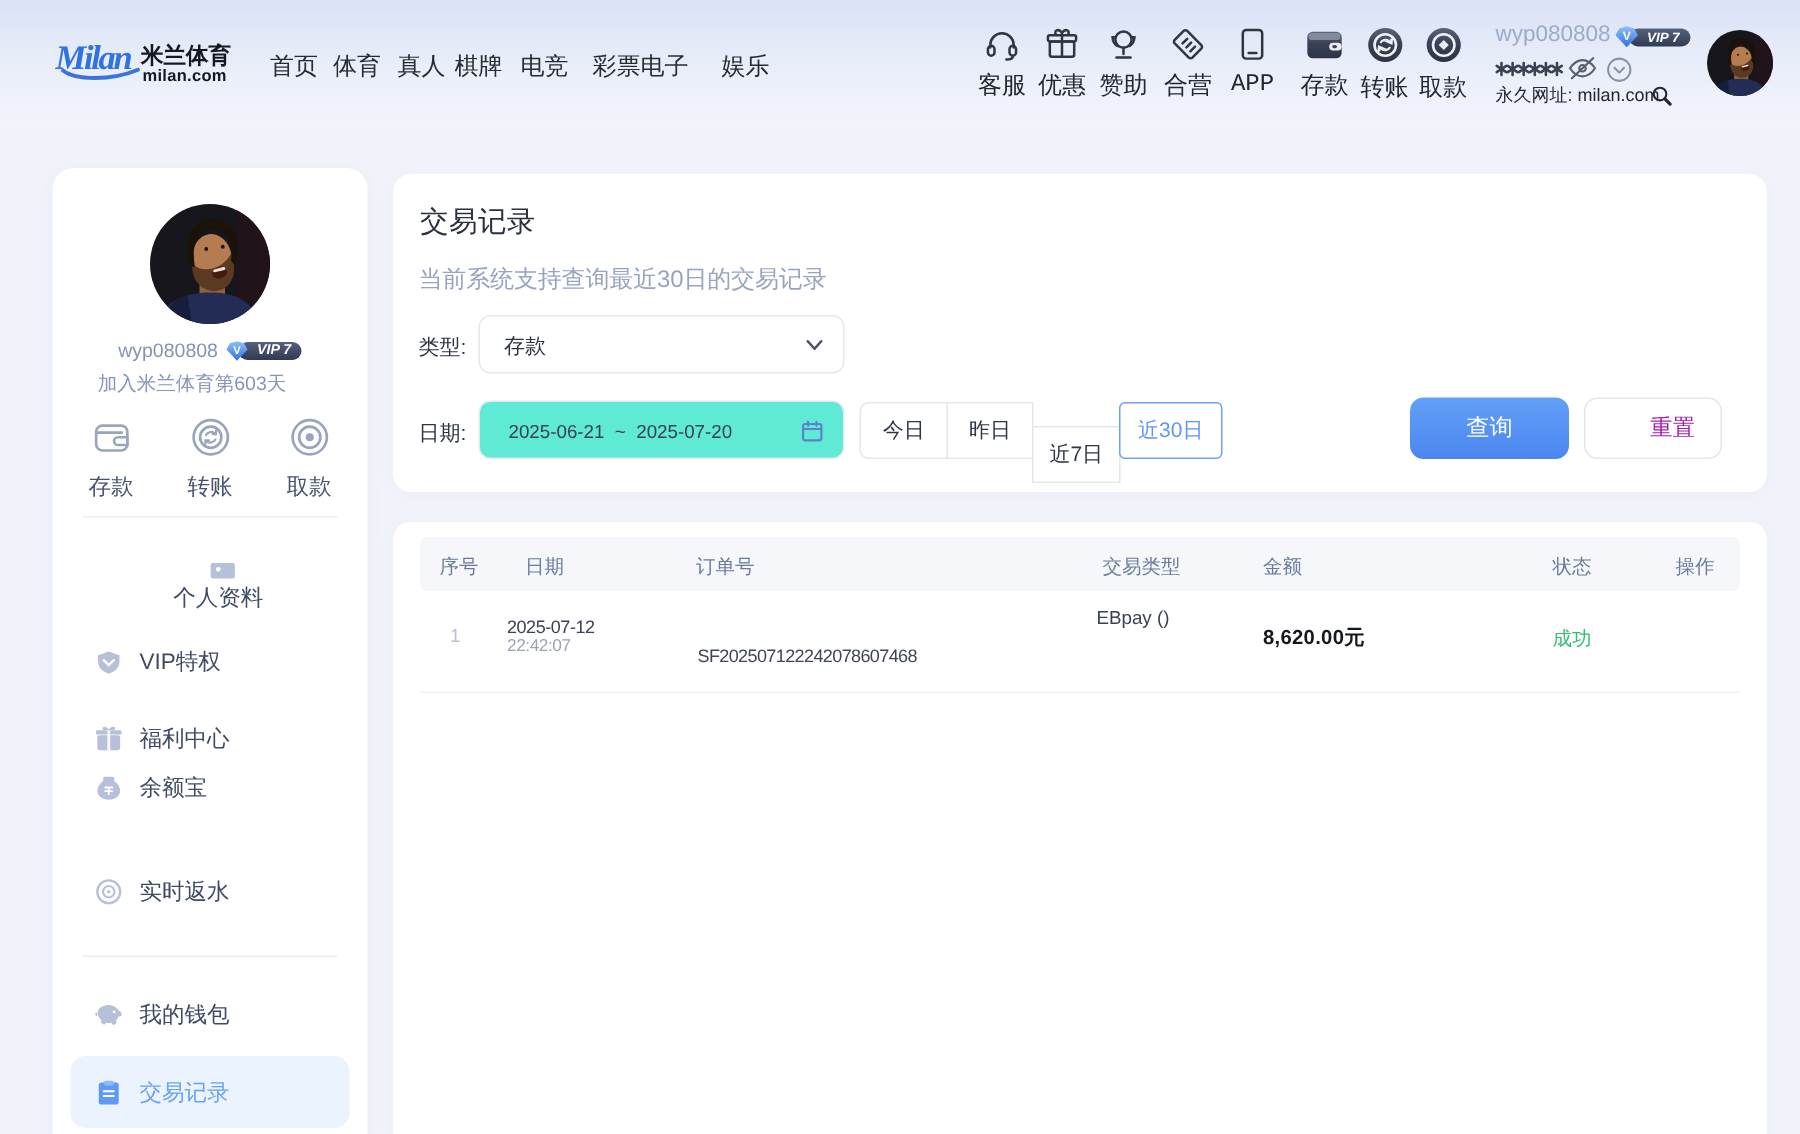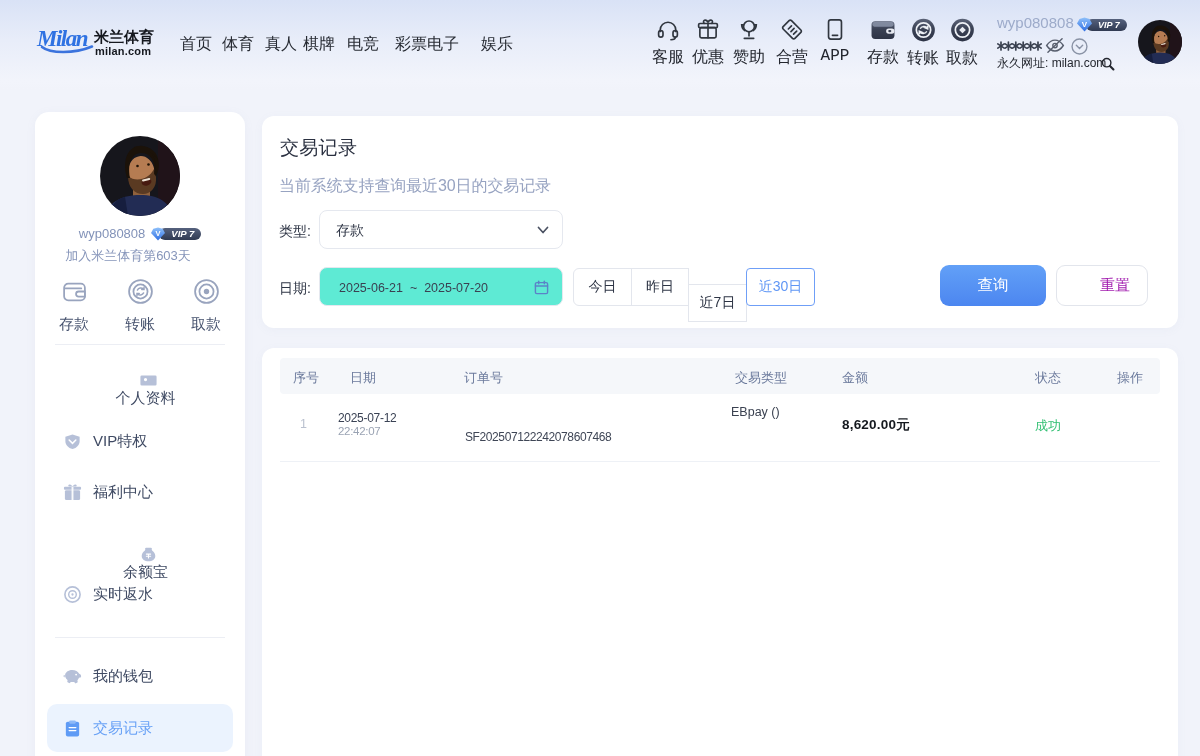--- a/index.html
+++ b/index.html
@@ -316,21 +316,21 @@
 </div>
 <div class="menu-item" style="top:474px;">
   <svg width="19" height="19" viewBox="0 0 20 20" fill="#b6c0d8">
     <rect x="2" y="7.5" width="16" height="10.5" rx="1.5"></rect>
     <rect x="1" y="4" width="18" height="3" rx="1"></rect>
     <rect x="9" y="4" width="2" height="14" fill="#fff" opacity="0.9"></rect>
     <path d="M6 3.8C4.5 1.5 7.5.5 10 3.4 12.5.5 15.5 1.5 14 3.8z"></path>
   </svg>
   <div class="t">福利中心</div>
 </div>
-<div class="menu-item" style="top:546px;flex-direction:column;">
+<div class="menu-item" style="top:507px;">
   <svg width="19" height="19" viewBox="0 0 20 20" fill="#b6c0d8">
     <path d="M7 3h6l1.5 2.5c2 1.5 3.5 3.7 3.5 6.2 0 3.8-3.6 6.3-8 6.3s-8-2.5-8-6.3c0-2.5 1.5-4.7 3.5-6.2z"></path>
     <rect x="6" y="2" width="8" height="2.4" rx="1.2"></rect>
     <path d="M7.5 9.5h5M7.5 12h5M10 9.5v4.5" stroke="#fff" stroke-width="1.3" fill="none" stroke-linecap="round"></path>
   </svg>
   <div class="t">余额宝</div>
 </div>
 <div class="menu-item" style="top:576px;">
   <svg width="19" height="19" viewBox="0 0 20 20" fill="none" stroke="#b6c0d8" stroke-width="1.7">
     <circle cx="10" cy="10" r="8"></circle>

